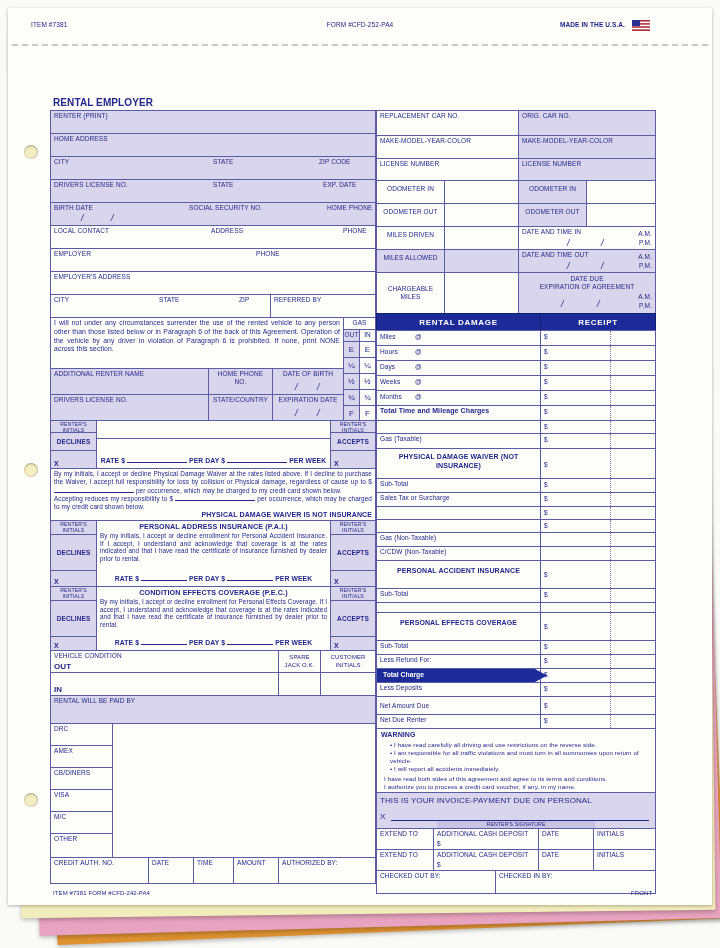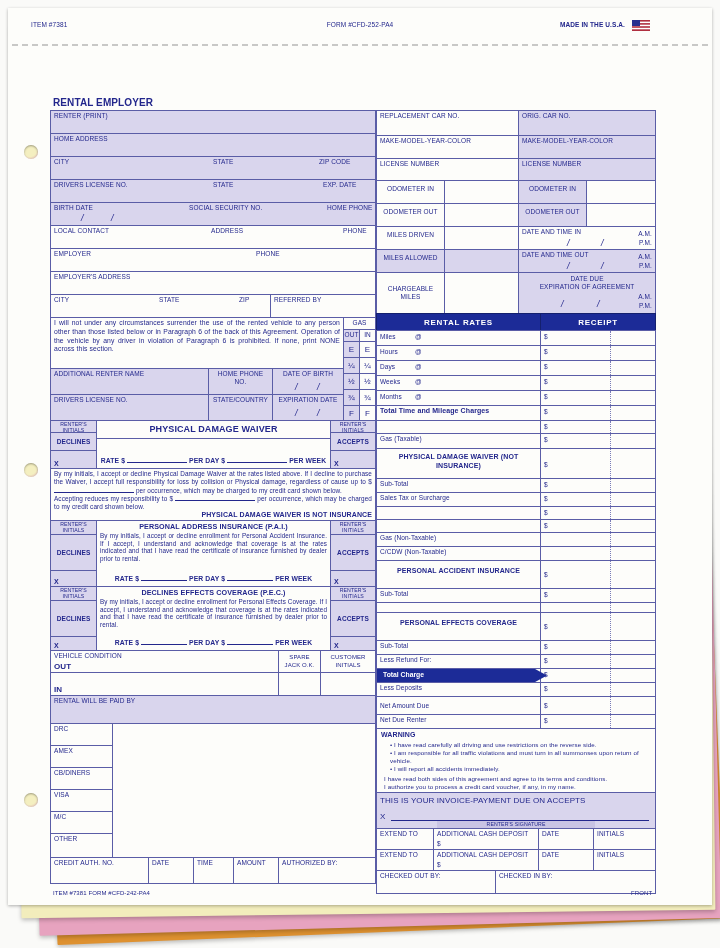--- a/index.html
+++ b/index.html
@@ -151,21 +151,21 @@
   <div class="c" style="left:436px;top:264px;width:75px;height:42px"></div>
   <div class="c sh" style="left:510px;top:264px;width:138px;height:42px">
     <span class="in" style="left:0;top:2px;width:136px;text-align:center;white-space:normal">DATE DUE</span>
     <span class="in" style="left:0;top:10px;width:136px;text-align:center">EXPIRATION OF AGREEMENT</span>
     <span class="sl" style="left:42px;top:26px">/</span>
     <span class="sl" style="left:78px;top:26px">/</span>
     <span class="in" style="right:3px;top:20px">A.M.</span>
     <span class="in" style="right:3px;top:29px">P.M.</span>
   </div>
 
-  <div class="c band" style="left:368px;top:305px;width:165px;height:18px">RENTAL  RATES</div>
+  <div class="c band" style="left:368px;top:305px;width:165px;height:18px">RENTAL  DAMAGE</div>
   <div class="c band" style="left:532px;top:305px;width:116px;height:18px">RECEIPT</div>
 
   <div class="c" style="left:368px;top:322px;width:165px;height:16px">
       <span class="in" style="left:3px;top:2px">Miles</span>
       <span class="in" style="left:38px;top:2px">@</span>
     </div>
   <div class="c chg" style="left:532px;top:322px;width:116px;height:16px">
       <span class="in" style="left:3px;top:2px">$</span>
       <i class="cents"></i>
     </div>
@@ -303,21 +303,21 @@
   <div class="c" style="left:368px;top:720px;width:280px;height:65px">
     <div class="wt">WARNING</div>
     <div class="bl">I have read carefully all driving and use restrictions on the reverse side.</div>
     <div class="bl">I am responsible for all traffic violations and must turn in all summonses upon return of vehicle.</div>
     <div class="bl">I will report all accidents immediately.</div>
     <div class="ack">I have read both sides of this agreement and agree to its terms and conditions.</div>
     <div class="ack" style="margin-top:0">I authorize you to process a credit card voucher, if any, in my name.</div>
   </div>
 
   <div class="c sh" style="left:368px;top:784px;width:280px;height:37px">
-    <span class="in f8" style="left:3px;top:3px">THIS IS YOUR INVOICE-PAYMENT DUE ON ACCEPTS</span>
+    <span class="in f8" style="left:3px;top:3px">THIS IS YOUR INVOICE-PAYMENT DUE ON PERSONAL</span>
     <span class="in f8" style="left:3px;top:19px">X</span>
     <i style="position:absolute;left:14px;right:6px;top:27px;border-top:1px solid #23278c"></i>
     <div class="sigband" style="left:60px;right:60px;top:28px;height:8px">RENTER'S SIGNATURE</div>
   </div>
 
   <div class="c" style="left:368px;top:820px;width:58px;height:22px">EXTEND TO</div>
   <div class="c" style="left:425px;top:820px;width:106px;height:22px">
     <span class="in" style="left:3px;top:1px">ADDITIONAL CASH DEPOSIT</span>
     <span class="in" style="left:3px;top:11px">$</span>
   </div>
@@ -362,21 +362,20 @@
     <span class="sl" style="left:22px;top:13px">/</span>
     <span class="sl" style="left:44px;top:13px">/</span>
   </div>
 
   <div class="c sh ctr f5" style="left:42px;top:412px;width:47px;height:13px">RENTER'S INITIALS</div>
   <div class="c sh ctr b" style="left:42px;top:424px;width:47px;height:19px;padding-top:5px">DECLINES</div>
   <div class="c sh b f7" style="left:42px;top:442px;width:47px;height:19px;padding-top:9px">X</div>
   <div class="c sh ctr f5" style="left:322px;top:412px;width:46px;height:13px">RENTER'S INITIALS</div>
   <div class="c sh ctr b" style="left:322px;top:424px;width:46px;height:19px;padding-top:5px">ACCEPTS</div>
   <div class="c sh b f7" style="left:322px;top:442px;width:46px;height:19px;padding-top:9px">X</div>
-  <div class="c ctr b f9" style="left:88px;top:412px;width:235px;height:19px;padding-top:3px">PHYSICAL DAMAGE WAIVER</div>
   <div class="c" style="left:88px;top:430px;width:235px;height:31px">
     <div class="prl"><span>RATE $</span> <span class="bk"></span> <span>PER DAY $</span> <span class="bk"></span> <span>PER WEEK</span></div>
   </div>
   <div class="c jus" style="left:42px;top:460px;width:326px;height:53px;font-size:6.4px;line-height:1.22">
     <span>By my initials, I accept or decline Physical Damage Waiver at the rates listed above. If I decline to purchase the Waiver, I accept full responsibility for loss by collision or Physical damage, regardless of cause up to $</span>
     <span class="bk" style="width:80px"></span>
     <span>per occurrence, which may be charged to my credit card shown below.</span><br>
     <span>Accepting reduces my responsibility to $</span>
     <span class="bk" style="width:80px"></span>
     <span>per occurrence, which may be charged to my credit card shown below.</span>
@@ -395,21 +394,21 @@
     <div class="prl"><span>RATE $</span> <span class="bk2"></span> <span>PER DAY $</span> <span class="bk2"></span> <span>PER WEEK</span></div>
   </div>
 
   <div class="c sh ctr f5" style="left:42px;top:578px;width:47px;height:15px">RENTER'S INITIALS</div>
   <div class="c sh ctr b" style="left:42px;top:592px;width:47px;height:37px;padding-top:14px">DECLINES</div>
   <div class="c sh b f7" style="left:42px;top:628px;width:47px;height:15px;padding-top:5px">X</div>
   <div class="c sh ctr f5" style="left:322px;top:578px;width:46px;height:15px">RENTER'S INITIALS</div>
   <div class="c sh ctr b" style="left:322px;top:592px;width:46px;height:37px;padding-top:14px">ACCEPTS</div>
   <div class="c sh b f7" style="left:322px;top:628px;width:46px;height:15px;padding-top:5px">X</div>
   <div class="c" style="left:88px;top:578px;width:235px;height:65px">
-    <div class="pbt">DECLINES EFFECTS COVERAGE (P.E.C.)</div>
+    <div class="pbt">CONDITION EFFECTS COVERAGE (P.E.C.)</div>
     <div class="pbb">By my initials, I accept or decline enrollment for Personal Effects Coverage. If I accept, I understand and acknowledge that coverage is at the rates indicated and that I have read the certificate of insurance furnished by dealer prior to rental.</div>
     <div class="prl"><span>RATE $</span> <span class="bk2"></span> <span>PER DAY $</span> <span class="bk2"></span> <span>PER WEEK</span></div>
   </div>
 
   <div class="c" style="left:42px;top:642px;width:229px;height:23px">
     <span class="in" style="left:3px;top:1px">VEHICLE CONDITION</span>
     <span class="in b f8" style="left:3px;top:11px">OUT</span>
   </div>
   <div class="c ctr f6" style="left:270px;top:642px;width:43px;height:23px;padding-top:3px">SPARE JACK O.K.</div>
   <div class="c ctr f6" style="left:312px;top:642px;width:56px;height:23px;padding-top:3px">CUSTOMER INITIALS</div>

